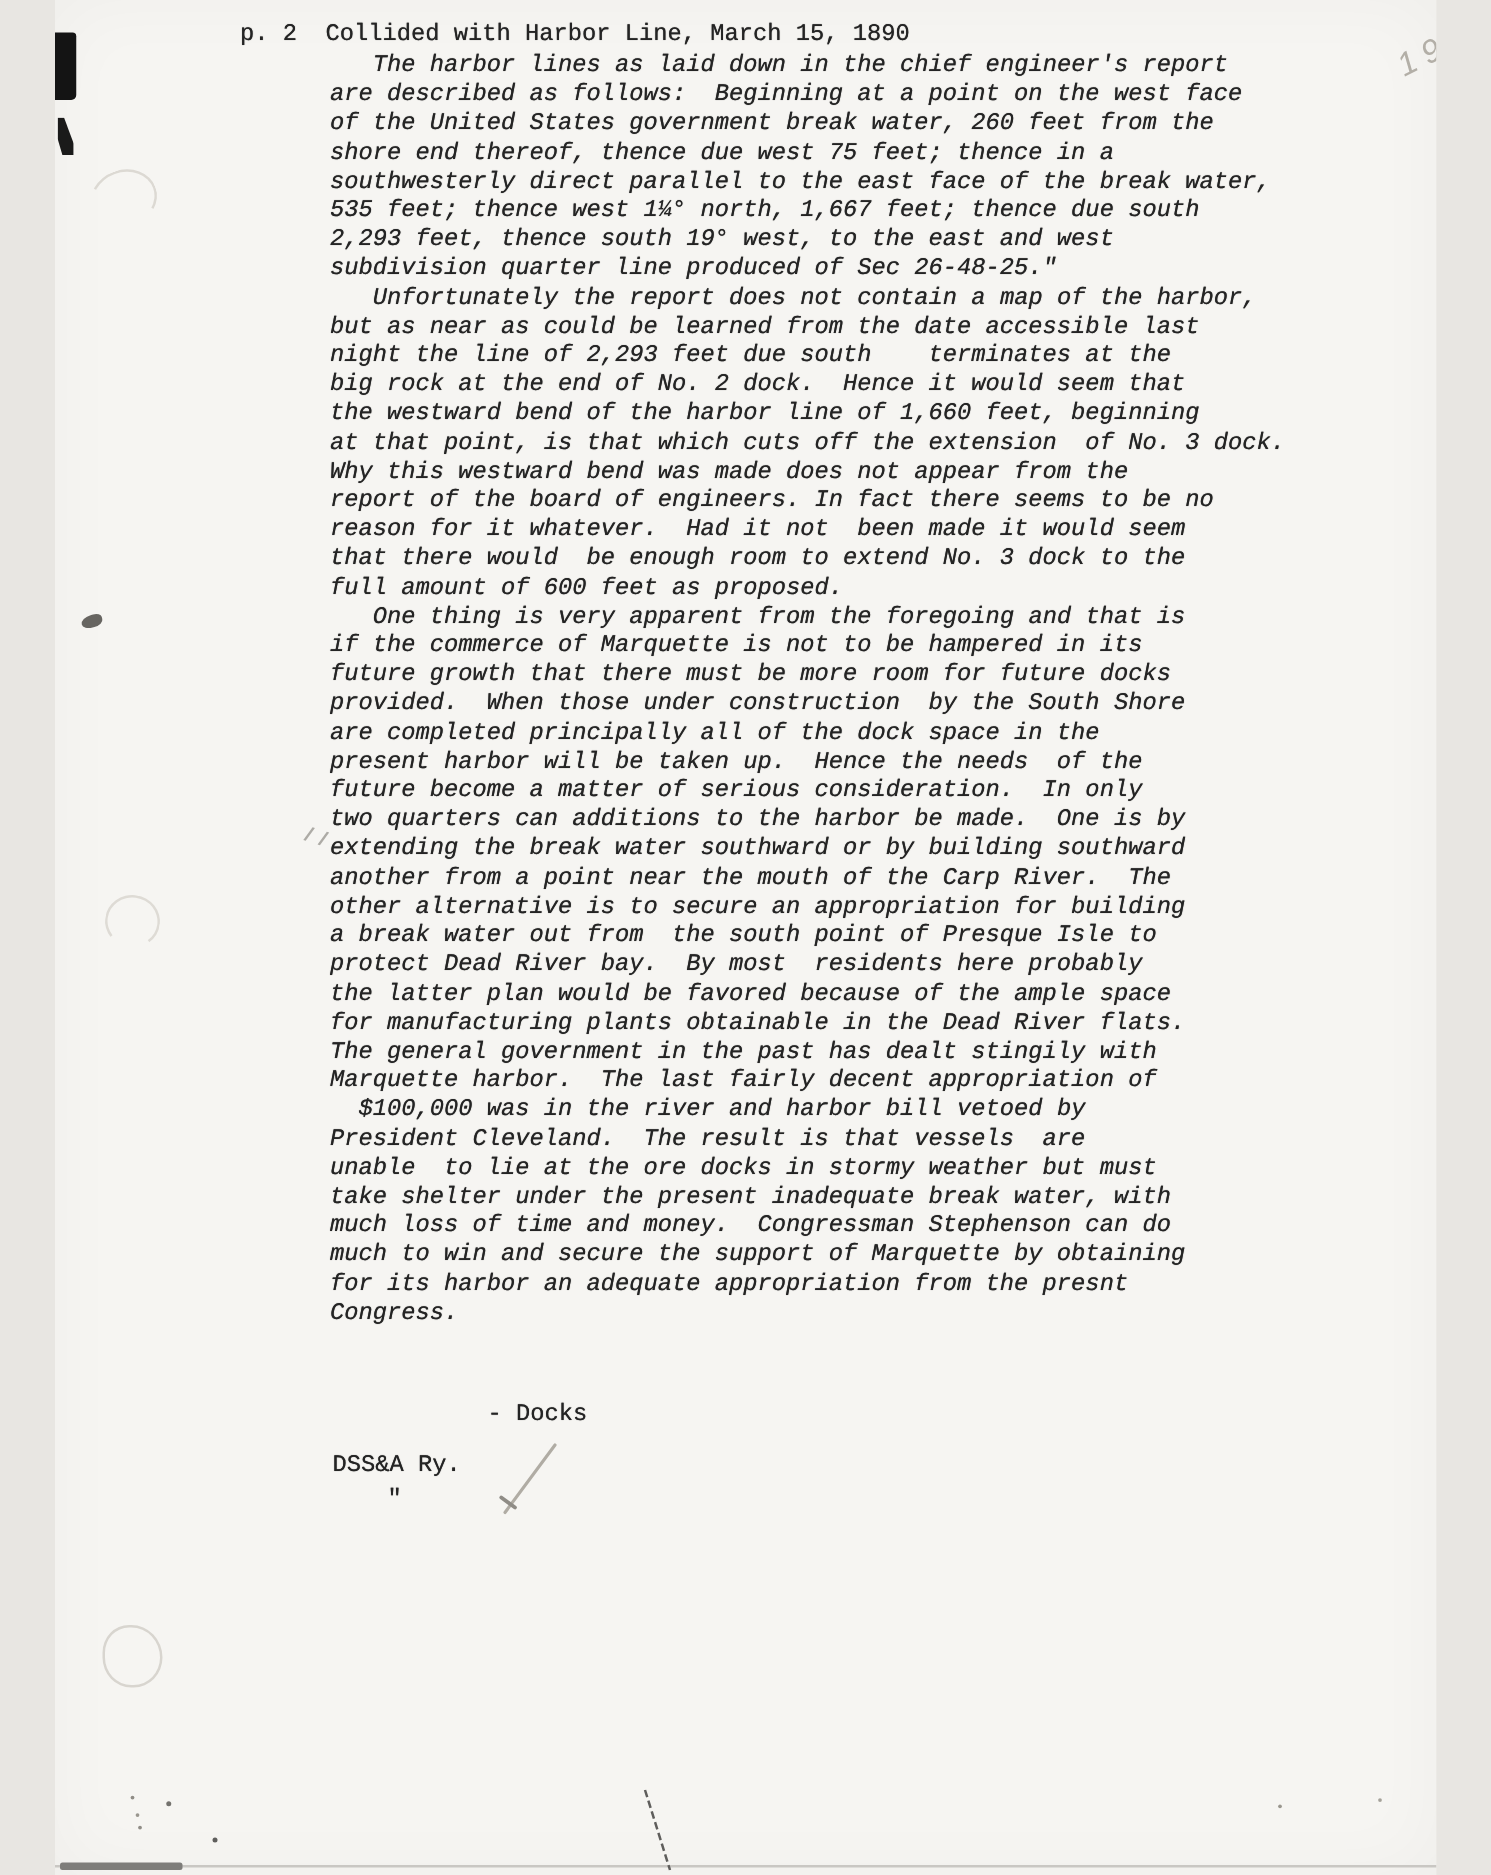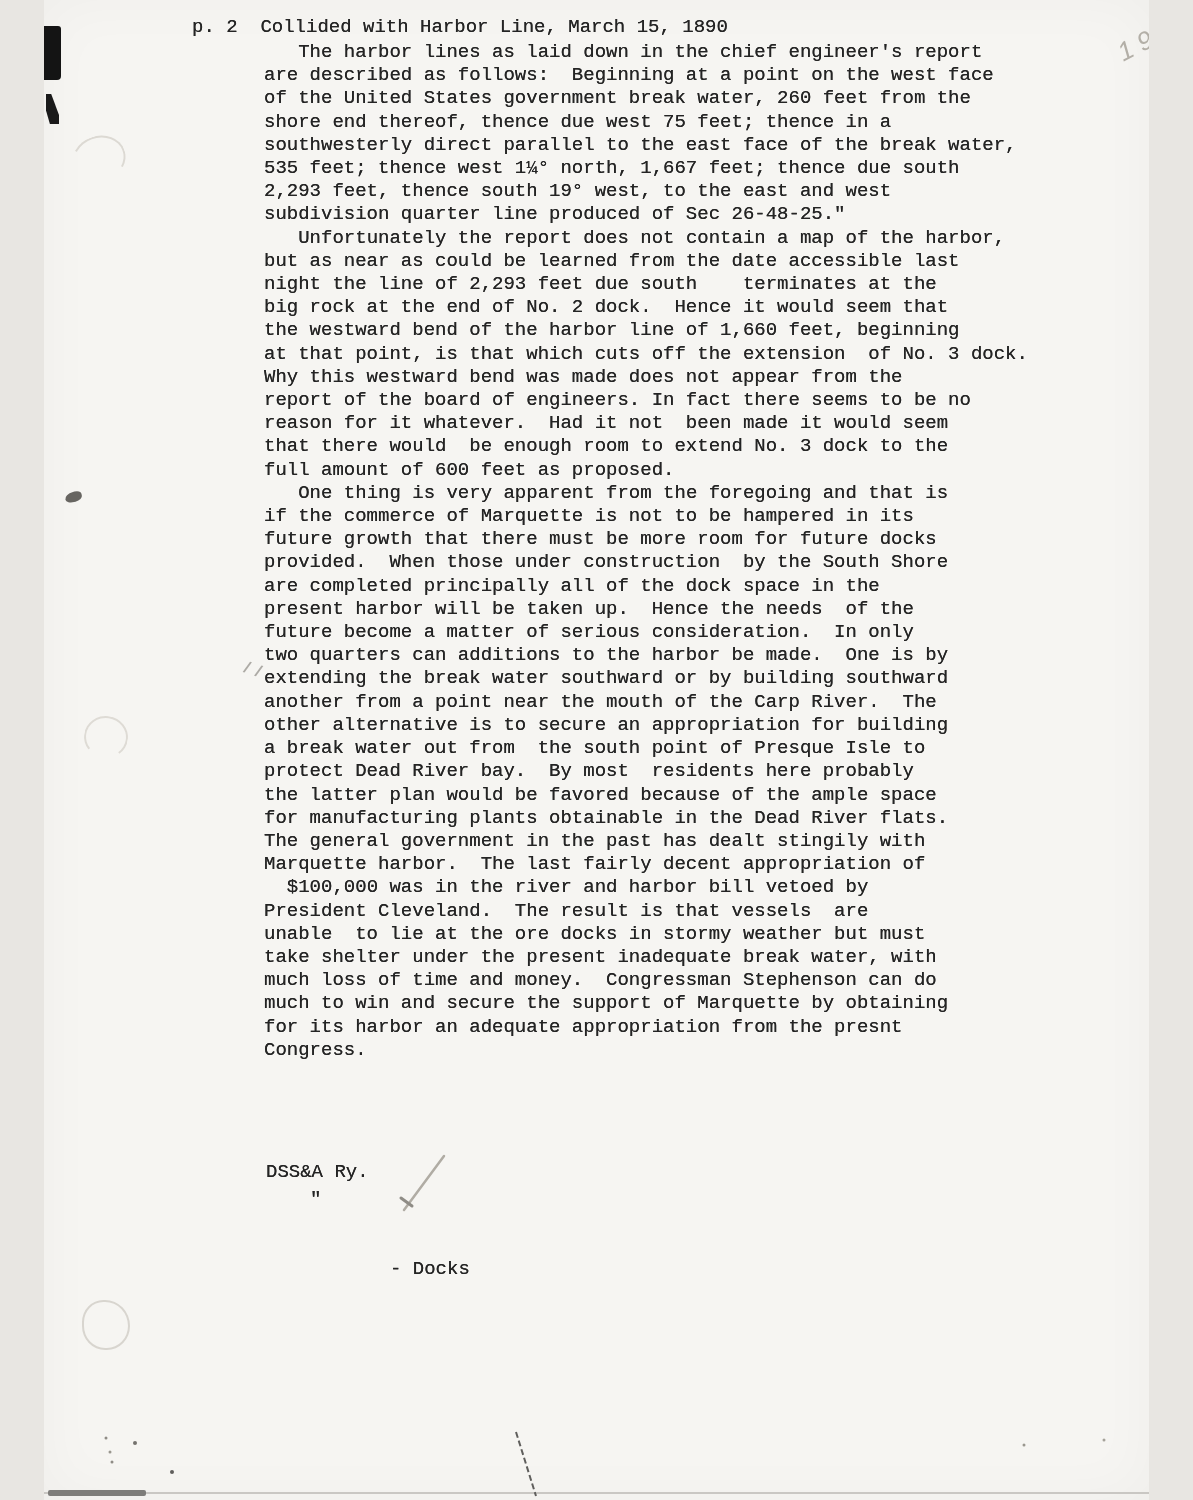--- a/index.html
+++ b/index.html
@@ -33,20 +33,21 @@
   }
   .body-text {
     position: absolute;
     left: 220px;
     top: 41px;
     width: 810px;
   }
   .body-text p {
     margin: 0;
     padding: 0;
+    font-style: italic;
   }
   .handwritten {
     position: absolute;
     left: 1072px;
     top: 24px;
     font-family: "Liberation Sans", sans-serif;
     font-style: italic;
     font-size: 26px;
     letter-spacing: 7px;
     color: #b3afa7;
@@ -58,21 +59,21 @@
     top: 1161px;
   }
   .footer-ditto {
     position: absolute;
     left: 266px;
     top: 1188px;
   }
   .footer-subject {
     position: absolute;
     left: 346px;
-    top: 1258px;
+    top: 1120px;
   }
   
   .artifact { position: absolute; pointer-events: none; }
   .edge-bar-top {
     left: 0; top: 26px; width: 17px; height: 54px;
     background: #141414; border-radius: 0 3px 4px 0;
   }
   .edge-hook {
     left: 2px; top: 94px; width: 13px; height: 30px;
     background: #1a1a1a;

